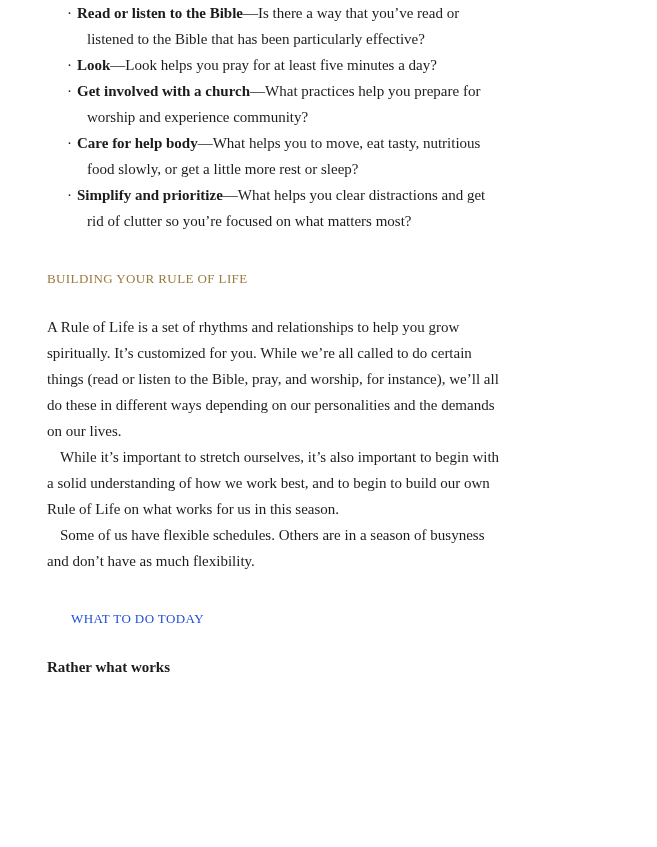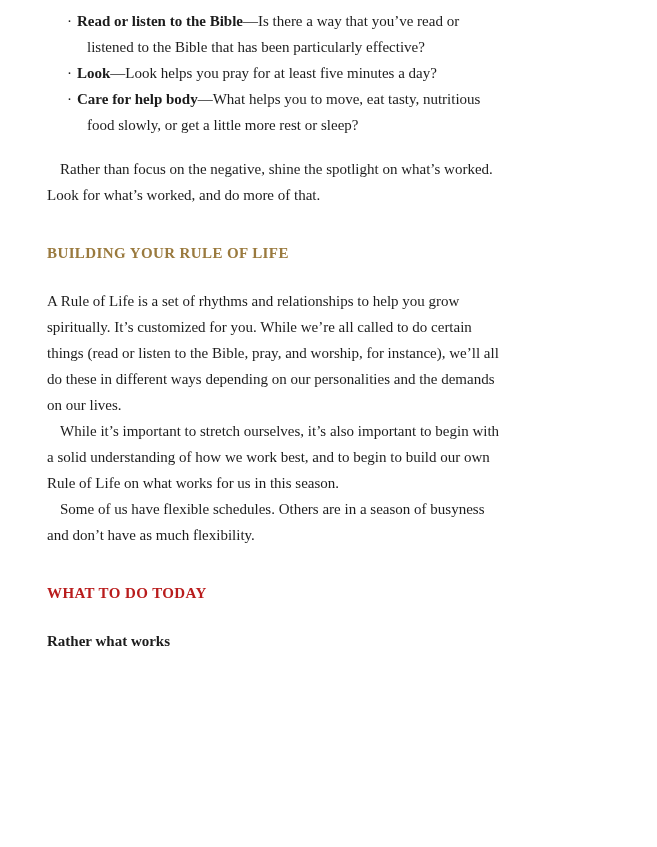--- a/index.html
+++ b/index.html
@@ -13,21 +13,21 @@
     color: #1c1c1c;
     font-family: "Liberation Serif", "DejaVu Serif", serif;
     font-size: 15px;
     line-height: 26px;
     overflow: hidden;
   }
   article.page {
     box-sizing: border-box;
     width: 548px;
     height: 847px;
-    padding: 8px 47px;
+    padding: 0 47px;
   }
   .bullet-list {
     margin: 0;
     padding: 0;
     list-style: none;
   }
   .bullet-item {
     padding-left: 40px;
     text-indent: -20px;
   }
@@ -44,35 +44,36 @@
     text-indent: 13px;
   }
   .para.after-list {
     margin-top: 18px;
   }
   .para.bold {
     font-weight: 700;
   }
   .section-heading {
     margin: 32px 0 22px 0;
-    font-size: 15px;
+    font-size: 13px;
     line-height: 26px;
-    font-weight: 700;
+    font-weight: 400;
     letter-spacing: 0.4px;
   }
 </style>
 </head>
 <body style="background: rgb(255, 255, 255); color: rgb(28, 28, 28);">
 
 <article class="page" id="doc">
     <ul class="bullet-list">
       <li class="bullet-item"><span class="marker">·</span><b class="term">Read or listen to the Bible</b><span class="rest">—Is there a way that you’ve read or listened to the Bible that has been particularly effective?</span></li>
       <li class="bullet-item"><span class="marker">·</span><b class="term">Look</b><span class="rest">—Look helps you pray for at least five minutes a day?</span></li>
+      <li class="bullet-item"><span class="marker">·</span><b class="term">Get involved with a church</b><span class="rest">—What practices help you prepare for worship and experience community?</span></li>
       <li class="bullet-item"><span class="marker">·</span><b class="term">Care for help body</b><span class="rest">—What helps you to move, eat tasty, nutritious food slowly, or get a little more rest or sleep?</span></li>
+      <li class="bullet-item"><span class="marker">·</span><b class="term">Simplify and prioritize</b><span class="rest">—What helps you clear distractions and get rid of clutter so you’re focused on what matters most?</span></li>
     </ul>
-    <p class="para indent after-list">Rather than focus on the negative, shine the spotlight on what’s worked. Look for what’s worked, and do more of that.</p>
     <h2 class="section-heading" style="color: rgb(154, 122, 62);">BUILDING YOUR RULE OF LIFE</h2>
     <p class="para">A Rule of Life is a set of rhythms and relationships to help you grow spiritually. It’s customized for you. While we’re all called to do certain things (read or listen to the Bible, pray, and worship, for instance), we’ll all do these in different ways depending on our personalities and the demands on our lives.</p>
     <p class="para indent">While it’s important to stretch ourselves, it’s also important to begin with a solid understanding of how we work best, and to begin to build our own Rule of Life on what works for us in this season.</p>
     <p class="para indent">Some of us have flexible schedules. Others are in a season of busyness and don’t have as much flexibility.</p>
-    <h2 class="section-heading" style="color: #b91c1c;">WHAT TO DO TODAY</h2>
+    <h2 class="section-heading" style="color: #1d4ed8; margin-left: 24px;">WHAT TO DO TODAY</h2>
     <p class="para bold">Rather what works</p>
   </article>
 
 </body></html>

